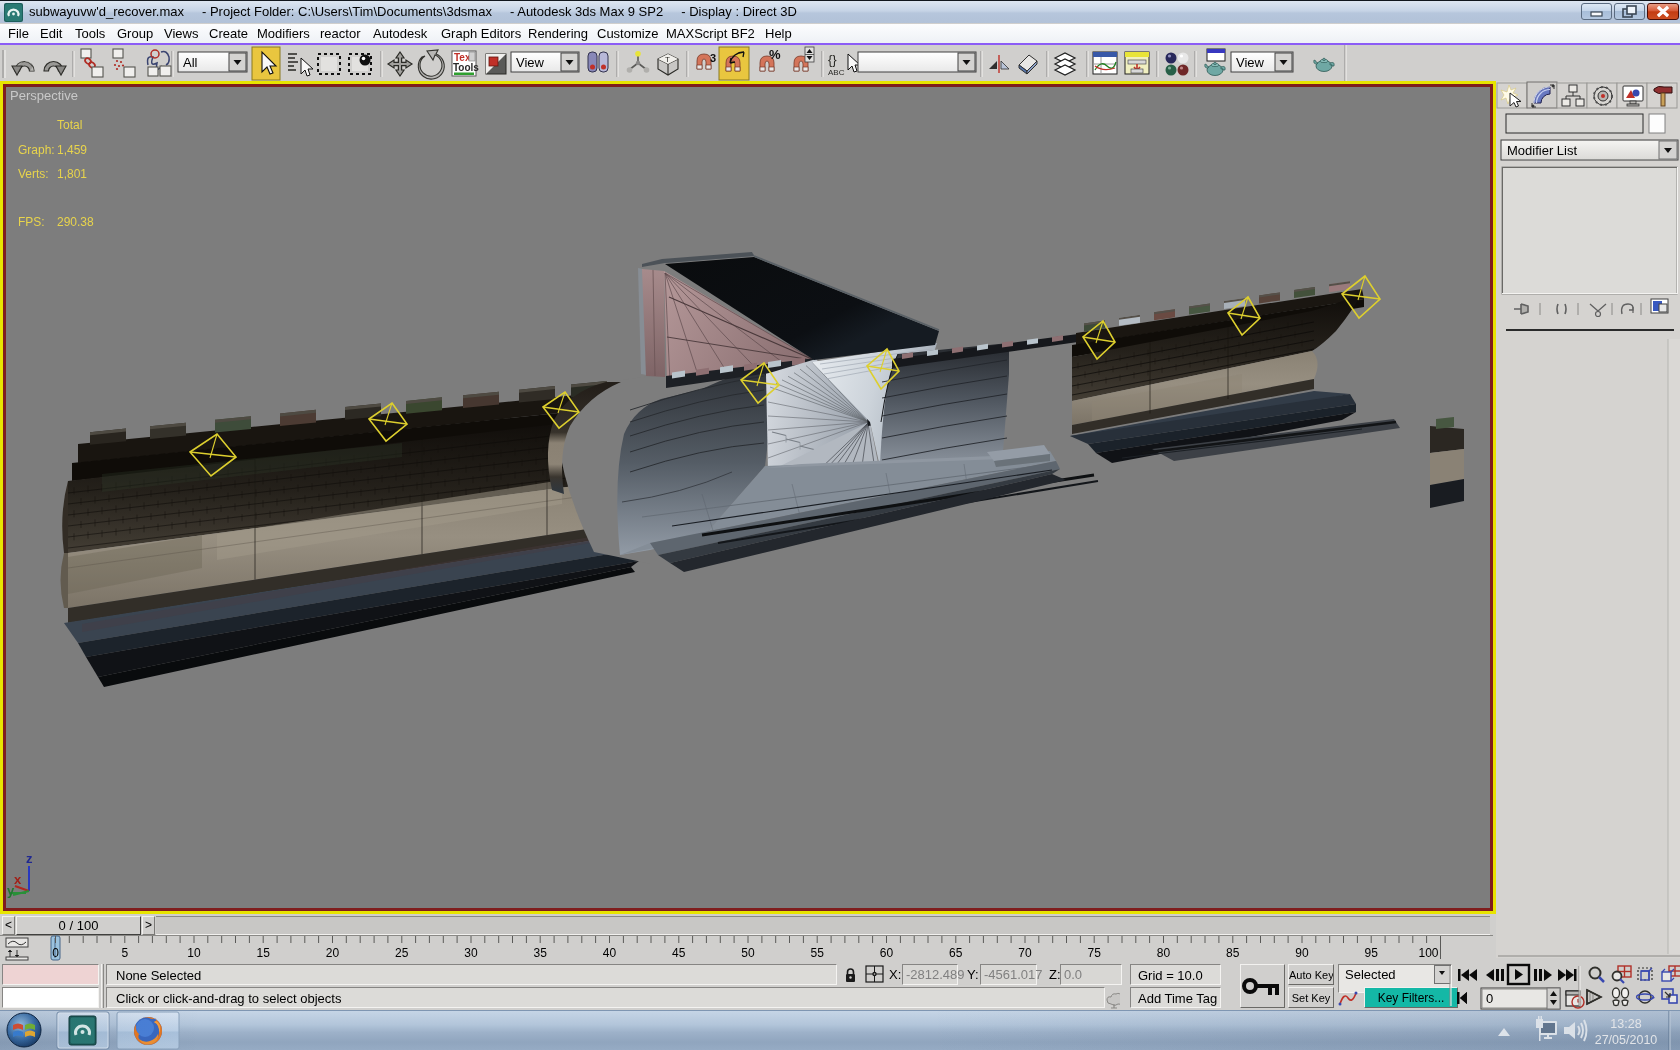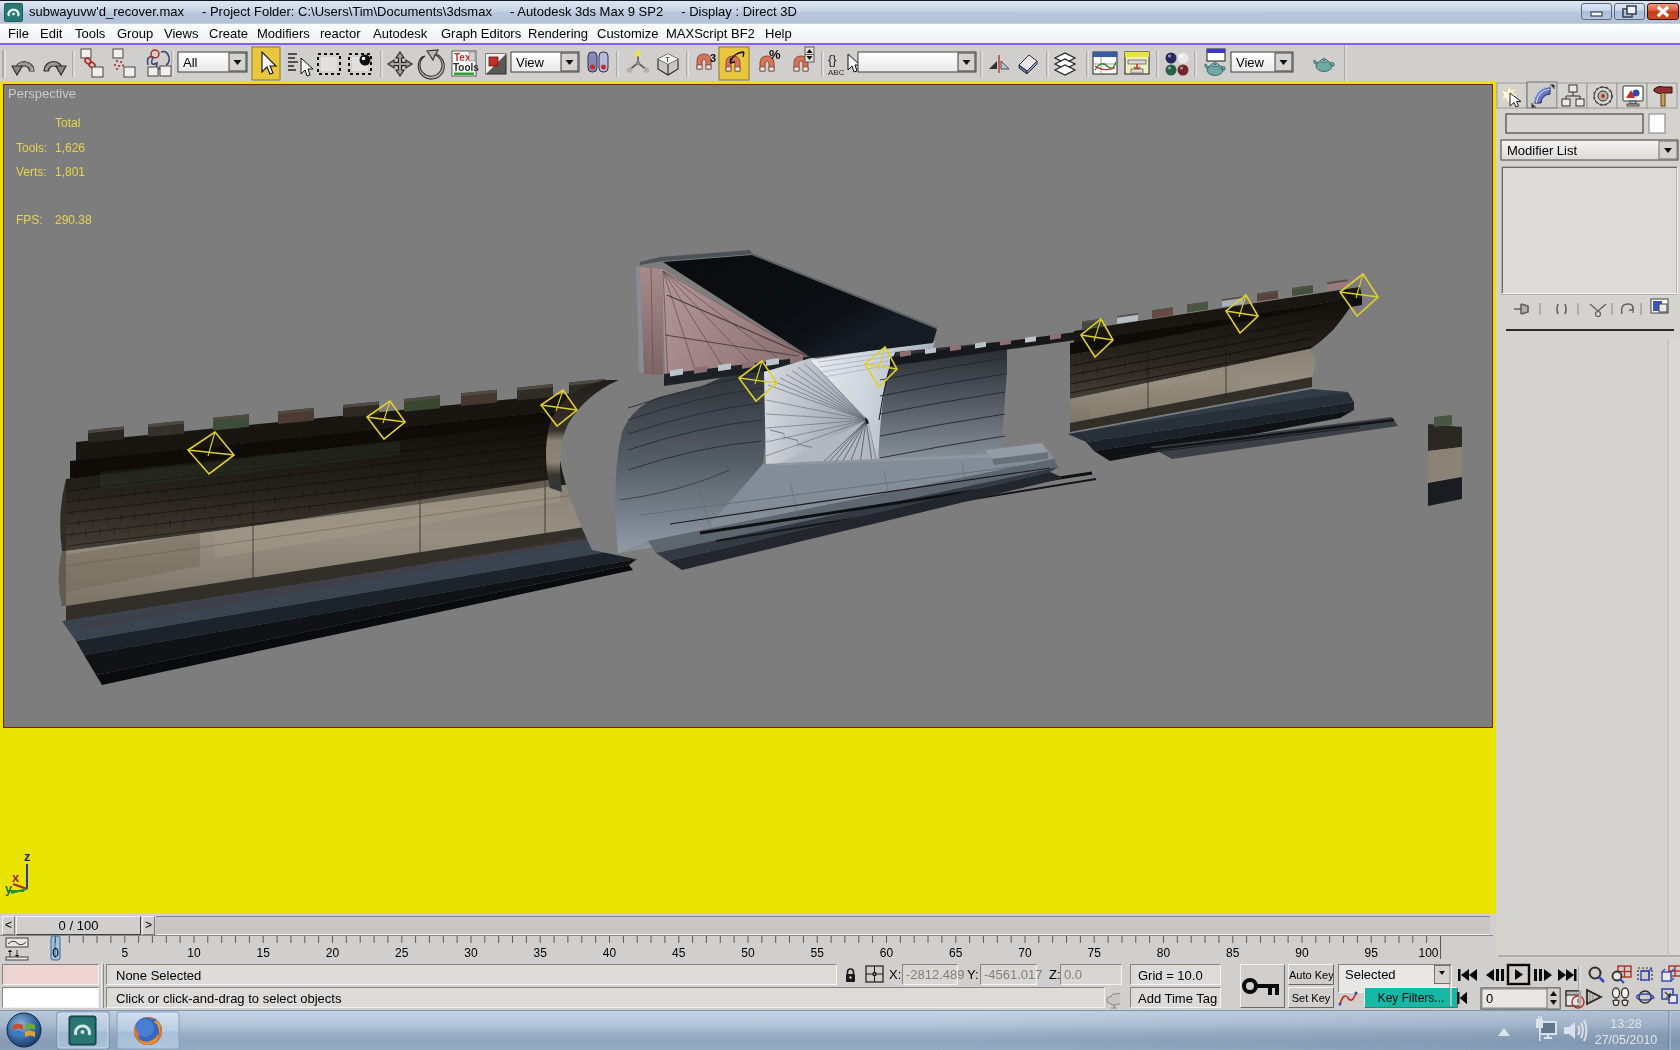--- a/index.html
+++ b/index.html
@@ -18,21 +18,21 @@
 #btn-close { left:1647px; width:32px; background:linear-gradient(#e79c84 0%, #d75b38 45%, #c33c12 52%, #cc4e21 100%); border:1px solid #4a0d05; }
 
 #menubar { position:absolute; left:0; top:24px; width:1680px; height:19px;
   background:linear-gradient(#fcfdfe, #eef1f6); font-size:13px; color:#000; }
 #menubar span { position:absolute; top:2px; }
 
 #toolbar { position:absolute; left:0; top:43px; width:1680px; height:38px;
   background:#d0cfcd; border-top:2px solid #8b5cf6; }
 
 #vpframe { position:absolute; left:0; top:81px; width:1496px; height:833px; background:#e8e400; }
-#viewport { position:absolute; left:3px; top:3px; width:1490px; height:644px; background:#7d7d7d; border:1px solid #7f1d1d; }
+#viewport { position:absolute; left:3px; top:3px; width:1490px; height:827px; background:#7d7d7d; border:3px solid #7f1d1d; }
 #vplabel { position:absolute; left:4px; top:1px; font-size:13px; color:#c9c9c9; }
 .stat { position:absolute; font-size:12px; color:#e8d44c; }
 
 #cmdpanel { position:absolute; left:1496px; top:81px; width:184px; height:877px; background:#d5d3d0; overflow:hidden; }
 
 #timeslider { position:absolute; left:0; top:914px; width:1496px; height:21px; background:#d0cfcd; }
 
 #trackbar { position:absolute; left:0; top:935px; width:1496px; height:27px; background:#d0cfcd; }
 
 #statusbar { position:absolute; left:0; top:962px; width:1680px; height:48px; background:#d0cfcd; }
@@ -355,22 +355,22 @@
           <use href="#teapot"></use>
         </g>
     <line x1="1345" y1="0" x2="1345" y2="38" stroke="#8a8988"></line>
         <line x1="1346" y1="0" x2="1346" y2="38" stroke="#f4f3f1"></line>
   </svg>
   </div>
   <div id="vpframe">
     <div id="viewport">
       <div id="vplabel">Perspective</div>
       <div class="stat" style="left:51px; top:31px;">Total</div>
-      <div class="stat" style="left:12px; top:56px;">Tools:</div>
-      <div class="stat" style="left:51px; top:56px;">1,626</div>
+      <div class="stat" style="left:12px; top:56px;">Graph:</div>
+      <div class="stat" style="left:51px; top:56px;">1,459</div>
       <div class="stat" style="left:12px; top:80px;">Verts:</div>
       <div class="stat" style="left:51px; top:80px;">1,801</div>
       <div class="stat" style="left:12px; top:128px;">FPS:</div>
       <div class="stat" style="left:51px; top:128px;">290.38</div>
       <svg id="scene" width="1487" height="826" viewBox="0 0 1487 826">
           <defs>
 <linearGradient id="brick" x1="0" y1="0" x2="0" y2="1">
               <stop offset="0" stop-color="#0f0c09"></stop>
               <stop offset="0.55" stop-color="#25211b"></stop>
               <stop offset="1" stop-color="#443e35"></stop>

